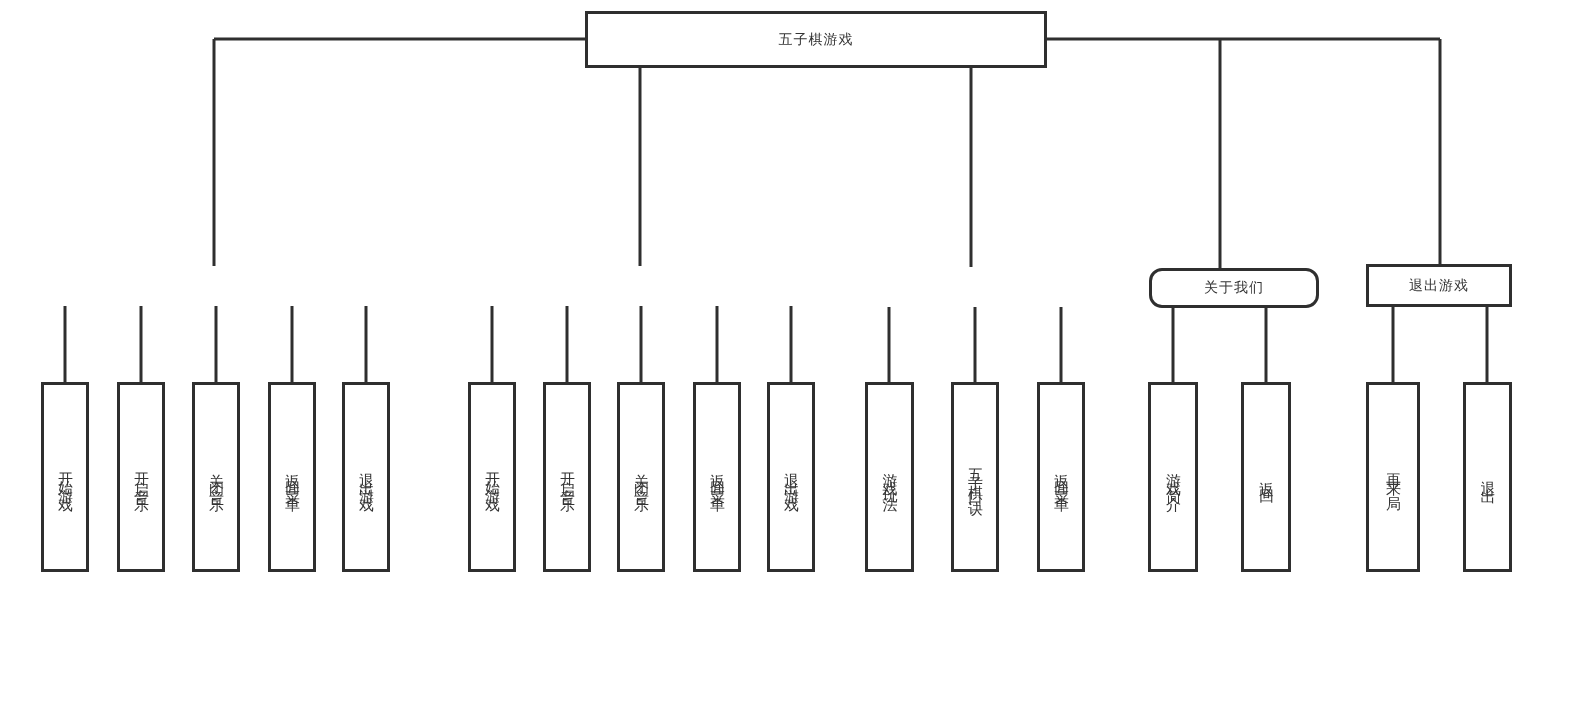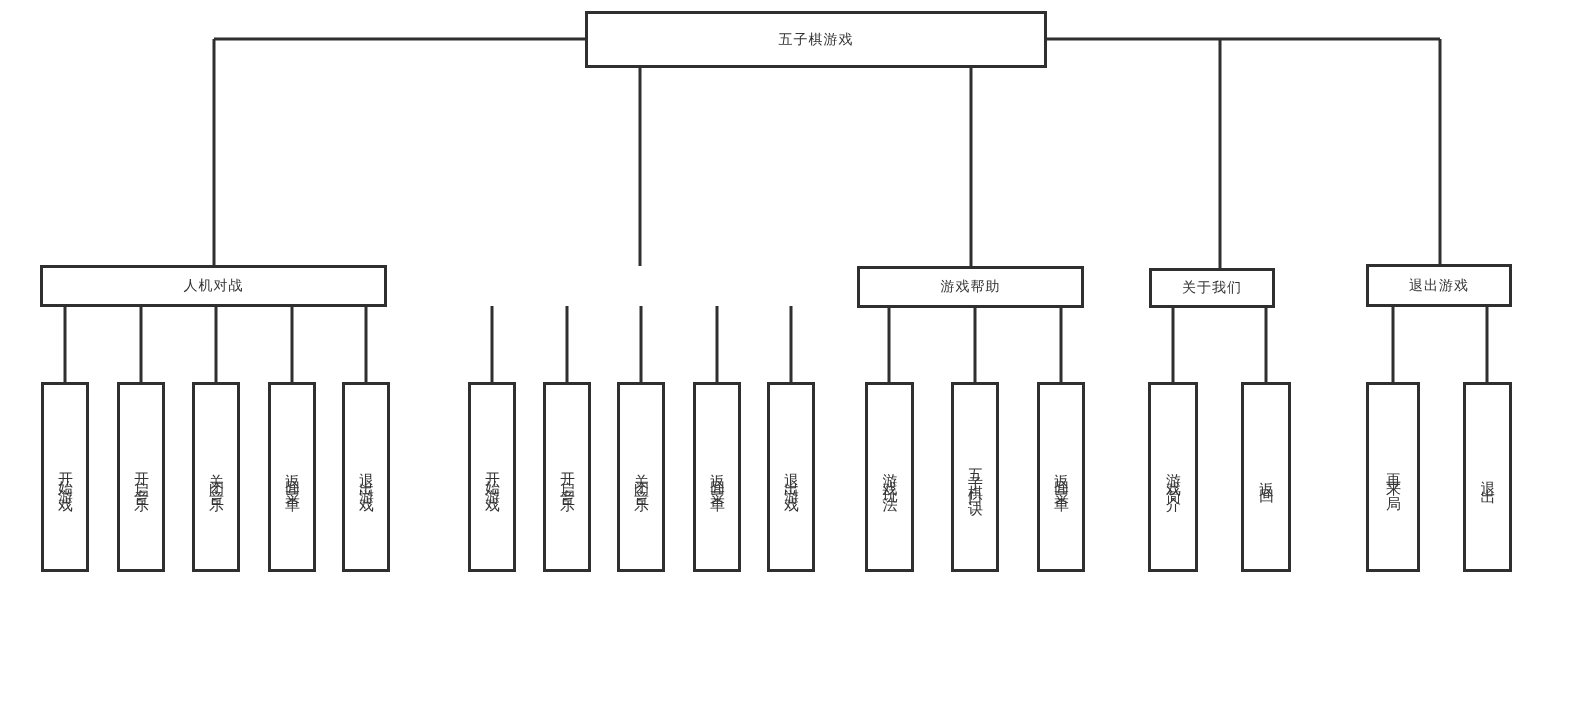--- a/index.html
+++ b/index.html
@@ -92,23 +92,21 @@
 
     <line x1="1173" y1="307" x2="1173" y2="383"></line>
     <line x1="1266" y1="307" x2="1266" y2="383"></line>
 
     <line x1="1393" y1="306" x2="1393" y2="383"></line>
     <line x1="1487" y1="306" x2="1487" y2="383"></line>
   </svg>
 
   <div class="node" style="left:585px; top:11px; width:462px; height:57px;">五子棋游戏</div>
 
-  <div class="node" style="left:40px; top:265px; width:347px; height:42px;">人机对战</div>
-  <div class="node" style="left:857px; top:266px; width:227px; height:42px;">游戏帮助</div>
-  <div class="node" style="left:1149px; top:268px; width:126px; height:40px;">关于我们</div>
+  <div class="node" style="left:1149px; top:268px; width:170px; height:40px;border-radius:13px;">关于我们</div>
   <div class="node" style="left:1366px; top:264px; width:146px; height:43px;">退出游戏</div>
 
   <div class="leaf" style="left:41px; top:382px; width:48px; height:190px;">开始游戏</div>
   <div class="leaf" style="left:117px; top:382px; width:48px; height:190px;">开启音乐</div>
   <div class="leaf" style="left:192px; top:382px; width:48px; height:190px;">关闭音乐</div>
   <div class="leaf" style="left:268px; top:382px; width:48px; height:190px;">返回菜单</div>
   <div class="leaf" style="left:342px; top:382px; width:48px; height:190px;">退出游戏</div>
 
   <div class="leaf" style="left:468px; top:382px; width:48px; height:190px;">开始游戏</div>
   <div class="leaf" style="left:543px; top:382px; width:48px; height:190px;">开启音乐</div>

